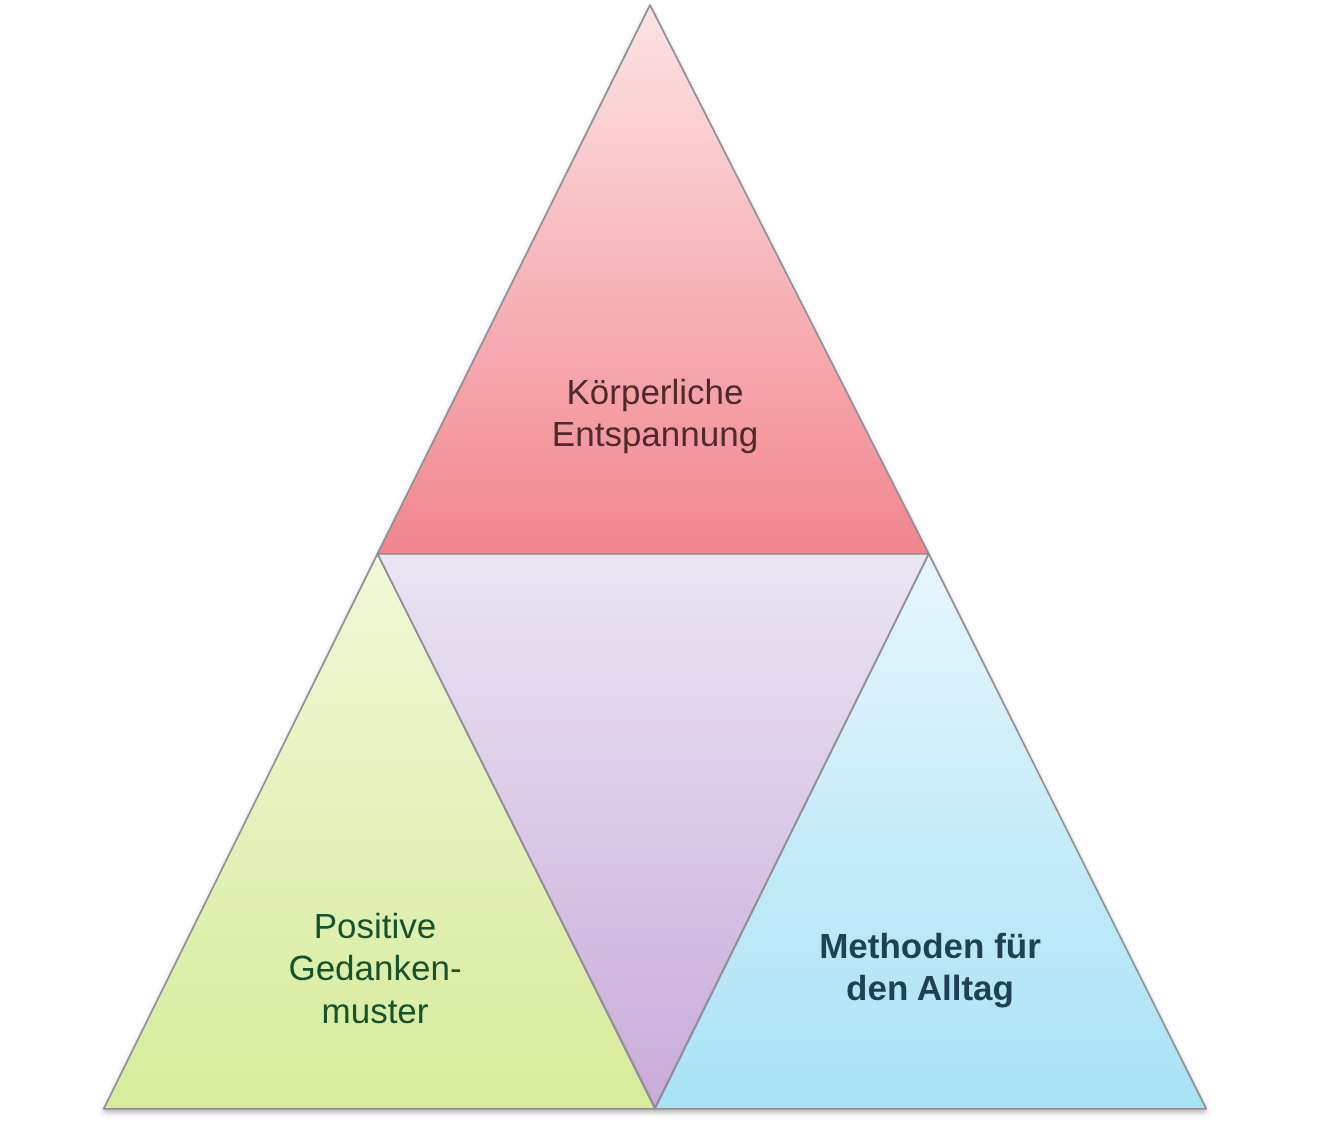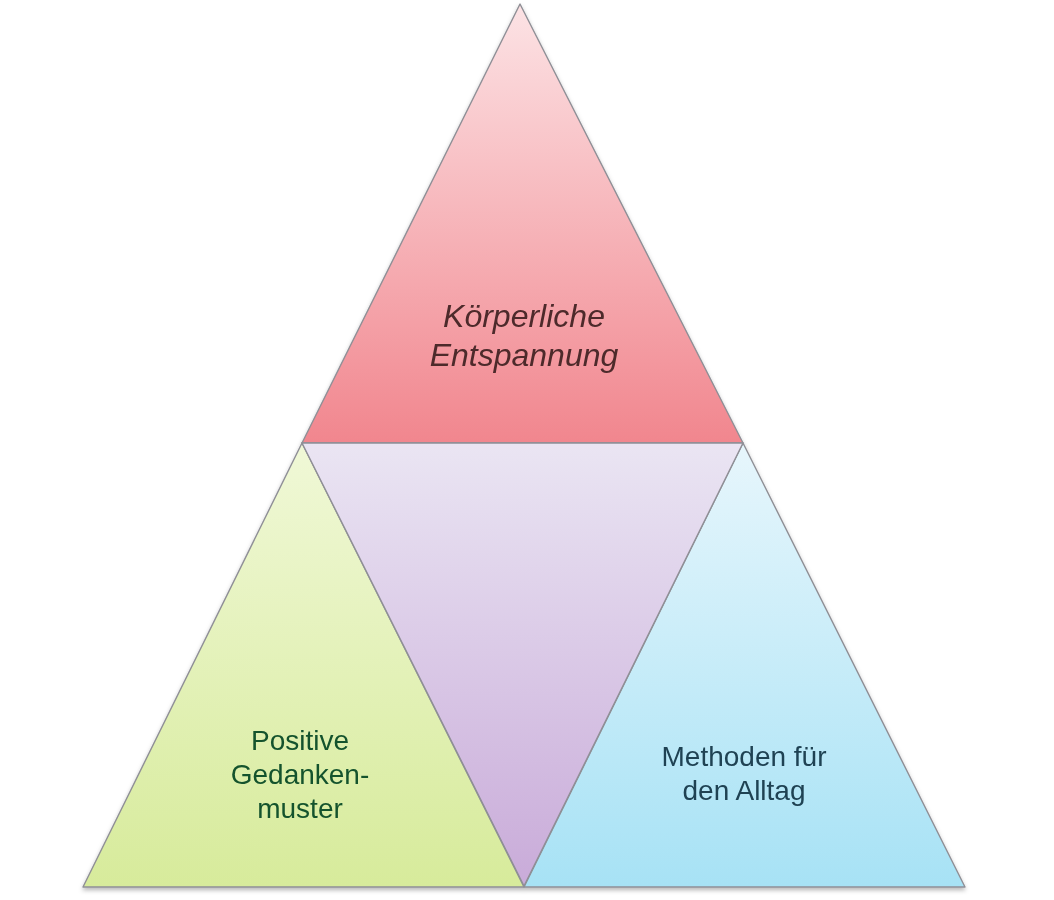--- a/index.html
+++ b/index.html
@@ -29,41 +29,41 @@
     position: absolute;
     transform: translateX(-50%);
     text-align: center;
     white-space: pre-line;
     line-height: 1.22;
     user-select: none;
   }
   .label-top {
     left: 524px;
     top: 297px;
-    font-size: 32px;
+    font-size: 28px;
     color: #4d2a2b;
-    font-style: italic;
   }
   .label-center {
     left: 523px;
     top: 526px;
     font-size: 46px;
     color: #17171f;
   }
   .label-bottom-left {
     left: 300px;
     top: 724px;
     font-size: 28px;
     color: #14532d;
   }
   .label-bottom-right {
     left: 744px;
     top: 740px;
     font-size: 28px;
     color: #1f4253;
+    font-weight: bold;
   }
 </style>
 </head>
 <body>
 
 <div class="stage">
   <svg width="1054" height="900" viewBox="0 0 1054 900">
     <defs>
       <linearGradient id="gradRed" x1="0" y1="0" x2="0" y2="1">
         <stop offset="0" stop-color="#fce3e5"></stop>

